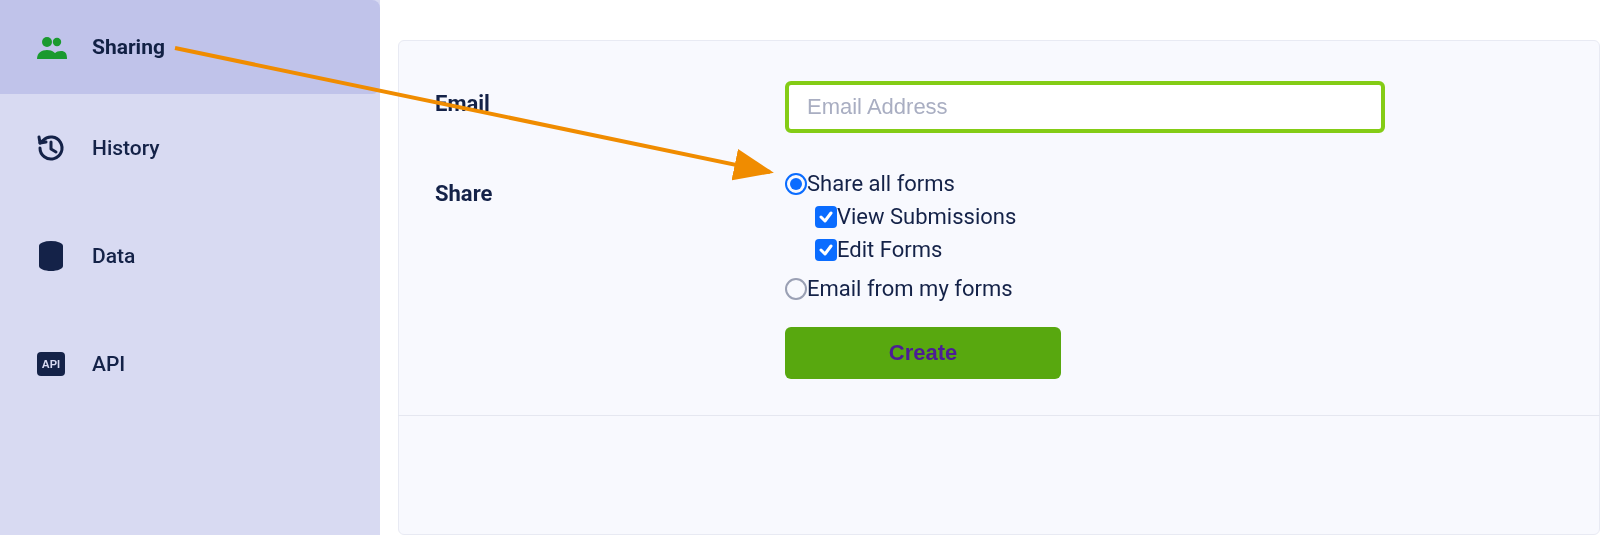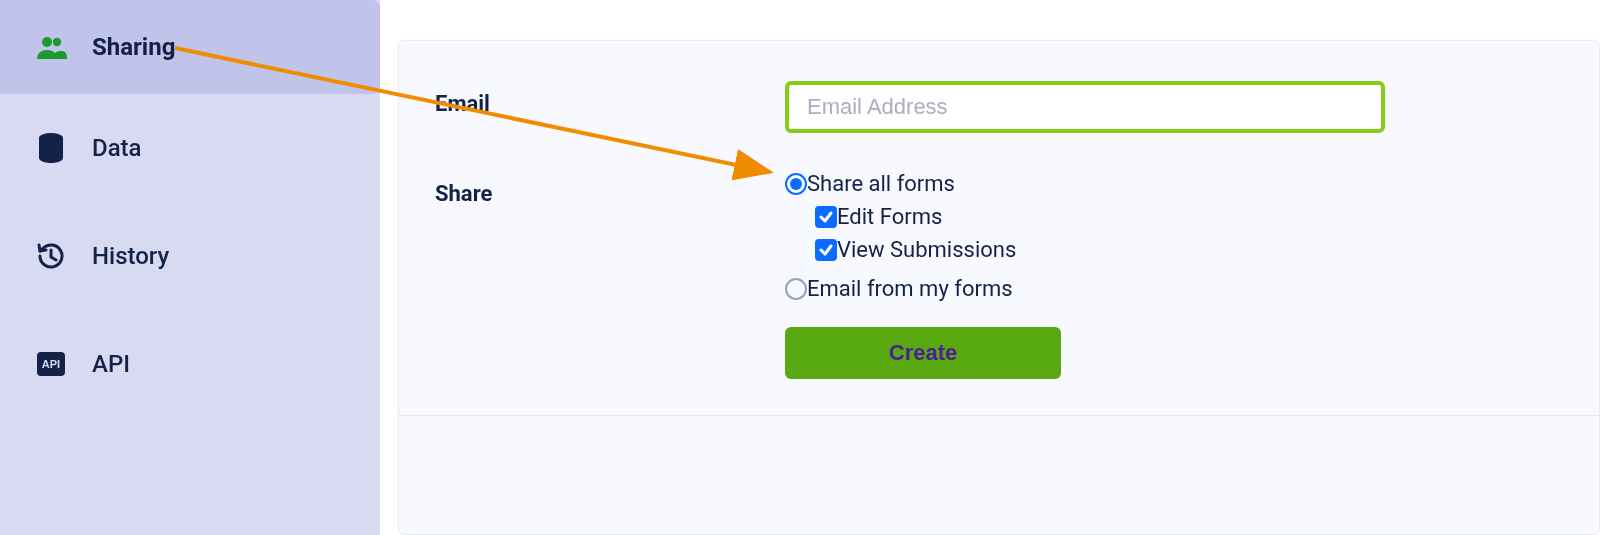--- a/index.html
+++ b/index.html
@@ -18,21 +18,21 @@
     padding: 0 34px;
     height: 108px;
     cursor:pointer;
   }
   .sidebar-item.active {
     background:#c0c3ea;
     border-radius: 0 8px 8px 0;
     height: 94px;
   }
   .sidebar-item .label {
-    font-size: 24px;
+    font-size: 21px;
     font-weight: 500;
     color:#142248;
   }
   .sidebar-item.active .label {
     font-weight: 700;
     color:#112044;
   }
   .icon-slot { width:34px; display:flex; align-items:center; justify-content:center; }
   .main {
     flex:1;
@@ -136,39 +136,39 @@
           <circle cx="22" cy="7" r="4.2"></circle>
           <path d="M2 24c0-6 4.5-9 10-9s10 3 10 9z"></path>
           <path d="M18 24c0-5 2.5-8 8-8 4 0 6 2 6 8z" fill="#1a9a2f"></path>
         </svg>
       </span>
       <span class="label">Sharing</span>
     </div>
 
     <div class="sidebar-item">
       <span class="icon-slot">
+        <svg width="30" height="30" viewBox="0 0 30 30" fill="none" stroke="#142248" stroke-width="3" stroke-linecap="round" stroke-linejoin="round">
+          <path d="M4 15a11 11 0 1 0 3-7.5L4 10"></path>
+          <polyline points="3,4 4,10 10,9"></polyline>
+          <polyline points="15,9 15,16 20,19"></polyline>
+        </svg>
+      </span>
+      <span class="label">History</span>
+    </div>
+
+    <div class="sidebar-item">
+      <span class="icon-slot">
         <svg width="28" height="30" viewBox="0 0 28 30" fill="#142248">
           <ellipse cx="14" cy="5" rx="12" ry="5"></ellipse>
           <path d="M2 5v7c0 2.8 5.4 5 12 5s12-2.2 12-5V5"></path>
           <path d="M2 12v7c0 2.8 5.4 5 12 5s12-2.2 12-5v-7"></path>
           <path d="M2 19v6c0 2.8 5.4 5 12 5s12-2.2 12-5v-6"></path>
         </svg>
       </span>
       <span class="label">Data</span>
-    </div>
-
-    <div class="sidebar-item">
-      <span class="icon-slot">
-        <svg width="30" height="30" viewBox="0 0 30 30" fill="none" stroke="#142248" stroke-width="3" stroke-linecap="round" stroke-linejoin="round">
-          <path d="M4 15a11 11 0 1 0 3-7.5L4 10"></path>
-          <polyline points="3,4 4,10 10,9"></polyline>
-          <polyline points="15,9 15,16 20,19"></polyline>
-        </svg>
-      </span>
-      <span class="label">History</span>
     </div>
 
     <div class="sidebar-item">
       <span class="icon-slot">
         <svg width="28" height="24" viewBox="0 0 28 24">
           <rect x="0" y="0" width="28" height="24" rx="4" fill="#142248"></rect>
           <text x="14" y="16" font-size="11" font-weight="700" fill="#d8daf2" text-anchor="middle" font-family="Arial">API</text>
         </svg>
       </span>
       <span class="label">API</span>
@@ -192,36 +192,36 @@
         <div class="form-content">
 
           <div class="radio-line">
             <span class="radio-outer selected">
               <span class="radio-inner"></span>
             </span>
             <span>Share all forms</span>
           </div>
 
           <div class="indent">
+            <div class="check-line">
+              <span class="checkbox">
+                <svg width="14" height="14" viewBox="0 0 14 14" fill="none" stroke="#ffffff" stroke-width="3" stroke-linecap="round" stroke-linejoin="round">
+                    <polyline points="2,7 6,11 12,3"></polyline>
+                  </svg>
+              </span>
+              <span>View Submissions</span>
+            </div>
             <div class="check-line">
               <span class="checkbox">
                 <svg width="14" height="14" viewBox="0 0 14 14" fill="none" stroke="#ffffff" stroke-width="3" stroke-linecap="round" stroke-linejoin="round">
                     <polyline points="2,7 6,11 12,3"></polyline>
                   </svg>
               </span>
               <span>Edit Forms</span>
             </div>
-            <div class="check-line">
-              <span class="checkbox">
-                <svg width="14" height="14" viewBox="0 0 14 14" fill="none" stroke="#ffffff" stroke-width="3" stroke-linecap="round" stroke-linejoin="round">
-                    <polyline points="2,7 6,11 12,3"></polyline>
-                  </svg>
-              </span>
-              <span>View Submissions</span>
-            </div>
           </div>
 
           <div class="radio-line" style="margin-top:14px;">
             <span class="radio-outer"></span>
             <span>Email from my forms</span>
           </div>
 
           <button class="btn-create">Create</button>
 
         </div>

